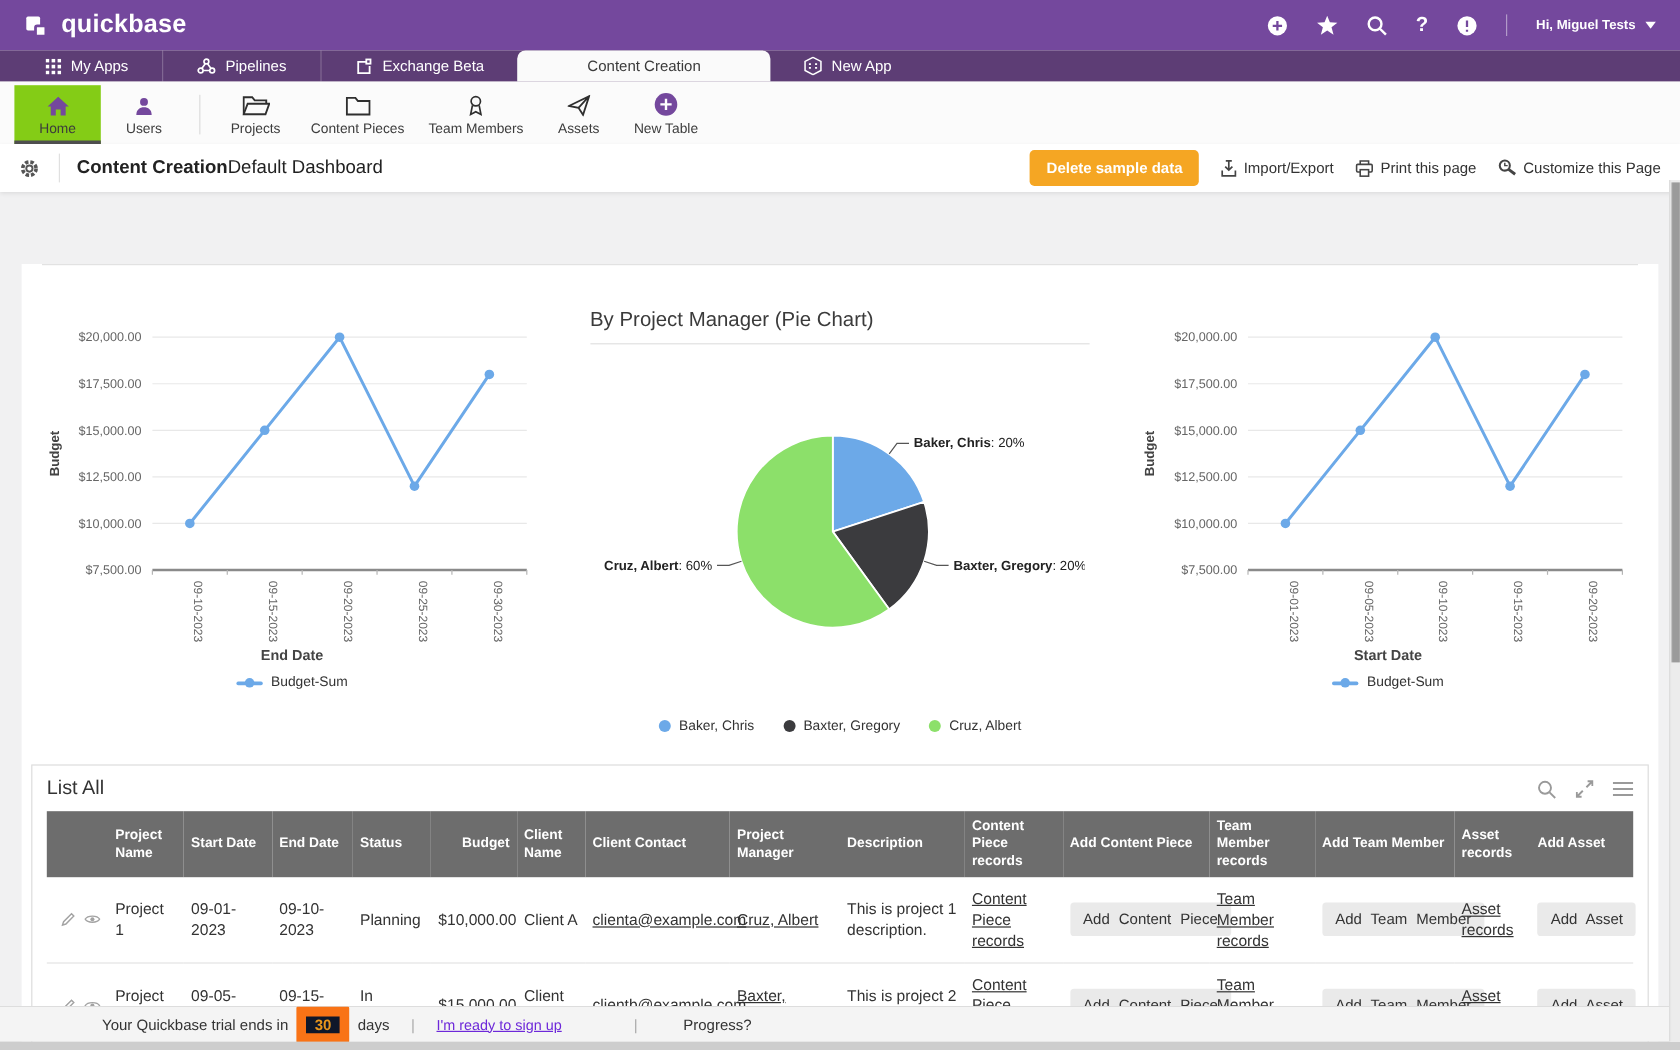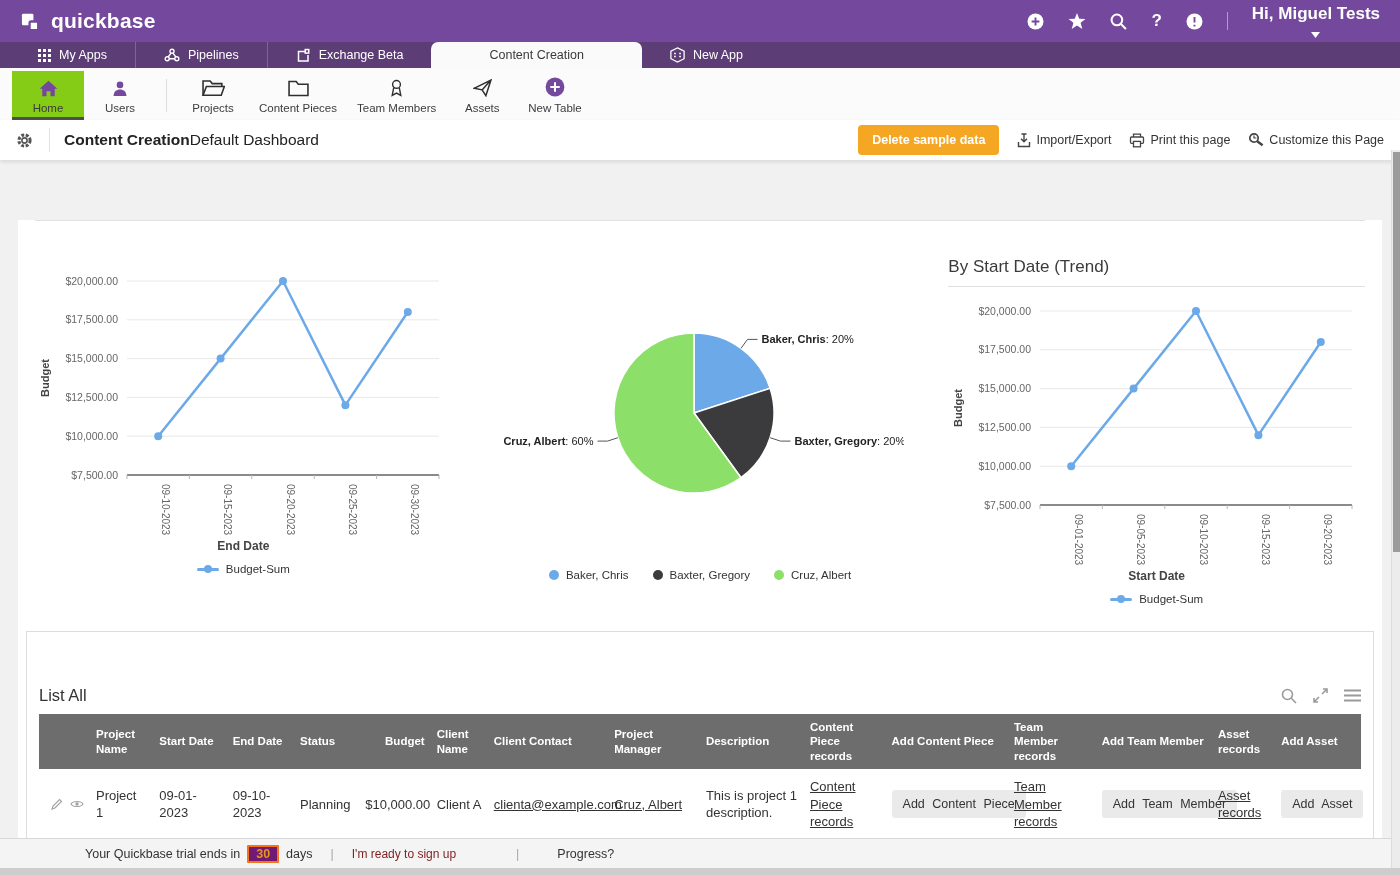--- a/index.html
+++ b/index.html
@@ -7,21 +7,21 @@
   body { font-family:"Liberation Sans", sans-serif; background:#f1f1f2; position:relative; color:#333; }
   svg { display:block; }
 
   
   .topbar { height:42px; background:#74489d; display:flex; align-items:center; padding:0 20px; color:#fff; }
   .logo { display:flex; align-items:center; gap:8px; font-size:21px; font-weight:bold; letter-spacing:.2px; }
   .topbar-right { margin-left:auto; display:flex; align-items:center; gap:24px; }
   .tb-icon { color:#fff; display:flex; align-items:center; cursor:pointer; }
   .tb-help { font-size:17px; font-weight:bold; }
   .tb-divider { width:1px; height:18px; background:rgba(255,255,255,.45); }
-  .user-menu { display:flex; align-items:center; gap:8px; font-size:17px; font-weight:bold; cursor:pointer;flex-direction:column; }
+  .user-menu { display:flex; align-items:center; gap:8px; font-size:11px; font-weight:bold; cursor:pointer; }
 
   
   .tabbar { height:26px; background:#5d3d75; display:flex; align-items:flex-end; padding-left:10px; }
   .tab { height:26px; display:flex; align-items:center; gap:8px; padding:0 28px; color:#fff; font-size:12.5px; cursor:pointer; position:relative; }
   .tab + .tab { border-left:1px solid rgba(255,255,255,.22); }
   .tab.active { background:#fafafa; color:#3a3a3a; border-radius:7px 7px 0 0; padding:0 58px; border-left:none; }
   .tab.active + .tab { border-left:none; }
 
   
   .toolbar { background:#fbfbfb; height:52px; display:flex; align-items:stretch; padding:3px 12px 0; }
@@ -55,38 +55,38 @@
   .chart-body { margin-top:6px; }
   .chart-xlabel { text-align:center; font-size:12px; font-weight:bold; color:#444; margin-top:-6px; }
   .chart-legend { display:flex; justify-content:center; align-items:flex-end; gap:24px; margin-top:10px; font-size:11.5px; color:#333; }
   .legend-item { display:flex; align-items:center; gap:7px; cursor:pointer; }
   .legend-line { position:relative; width:22px; height:3px; background:#6ca9e8; border-radius:2px; }
   .legend-line::after { content:""; position:absolute; left:7px; top:-2.5px; width:8px; height:8px; border-radius:50%; background:#6ca9e8; }
   .legend-dot { width:10px; height:10px; border-radius:50%; }
 
   
   .list-card { margin:26px 8px 0; border:1px solid #ddd; background:#fff; padding:10px 12px 24px; }
-  .list-head { display:flex; align-items:center;margin-top:44px; }
+  .list-head { display:flex; align-items:center; }
   .list-title { font-size:16.5px; color:#333; }
   .list-tools { margin-left:auto; display:flex; align-items:center; gap:16px; color:#9a9a9a; }
   .list-tools > span { cursor:pointer; display:flex; }
   table { width:100%; border-collapse:collapse; margin-top:9px; font-size:13px; color:#333; table-layout:fixed; }
   thead th { background:#6d6d6d; color:#fff; font-size:11.5px; font-weight:600; text-align:left; padding:6px 6px; line-height:1.25; vertical-align:middle; }
   tbody td { border-bottom:1px solid #e3e3e3; padding:9px 6px; vertical-align:middle; line-height:1.35; }
   th.num, td.num { text-align:right; }
   .cell-link { color:#333; text-decoration:underline; cursor:pointer; }
   .tbl-btn { background:#eaeaea; border:none; border-radius:3px; padding:7px 11px; font-size:12.5px; color:#333; white-space:nowrap; word-spacing:4px; cursor:pointer; font-family:inherit; }
   .row-icons { display:flex; gap:7px; align-items:center; padding-left:6px; }
   .row-icons span { cursor:pointer; display:flex; }
 
   
   .trial { position:fixed; left:0; bottom:7px; width:1400px; height:30px; background:#f4f4f4; border-top:1px solid #d8d8d8; display:flex; align-items:center; font-size:12.5px; color:#333; z-index:6; padding-left:85px; }
-  .days-box { border:2px solid #f97316; color:#e8951c; background:#701a75; font-weight:bold; padding:0 7px; margin:0 7px; border-radius:1px; }
+  .days-box { border:8px solid #f97316; color:#e8951c; background:#0f172a; font-weight:bold; padding:0 7px; margin:0 7px; border-radius:1px; }
   .trial-sep { color:#aaa; margin:0 18px; }
-  .signup { color:#7f1d1d; font-size:12px; cursor:pointer; }
+  .signup { color:#6d28d9; font-size:12px; cursor:pointer;text-decoration:underline; }
   .questions { color:#333; cursor:pointer; margin-left:20px; }
   .bottom-strip { position:fixed; left:0; bottom:0; width:1400px; height:7px; background:#cdcdcd; z-index:7; }
   .scroll-track { position:fixed; right:0; top:150px; bottom:7px; width:9px; background:#ececec; border-left:1px solid #ddd; z-index:8; }
   .scroll-thumb { position:absolute; top:2px; left:1px; width:7px; height:400px; background:#9b9b9b; }
 </style>
 </head>
 <body>
 
 <div class="topbar">
   <div class="logo">
@@ -338,20 +338,21 @@
         <div class="chart-xlabel">End Date</div>
         <div class="chart-legend">
           <span class="legend-item">
             <span class="legend-line"></span>
             <span>Budget-Sum</span>
           </span>
         </div>
       </div>
 
       <div class="chart-section">
+        <div class="chart-title">By Project Manager (Pie Chart)</div>
         <div class="chart-body" id="chart1">
             <svg width="412" height="296" viewBox="0 0 412 296" style="font-family:inherit">
               <path d="M202,150 L202.0,70.0 A80,80 0 0 1 278.1,125.3 Z" fill="#6ca9e8" stroke="#fff" stroke-width="1.5"></path>
               <polyline points="249.0,85.3 255.5,76.4 265.5,76.4" fill="none" stroke="#555" stroke-width="1"></polyline>
               <text x="269.5" y="79.9" text-anchor="start" font-size="11" fill="#222"><tspan font-weight="bold">Baker, Chris</tspan><tspan>: 20%</tspan></text>
               <path d="M202,150 L278.1,125.3 A80,80 0 0 1 249.0,214.7 Z" fill="#3b3b3e" stroke="#fff" stroke-width="1.5"></path>
               <polyline points="278.1,174.7 288.5,178.1 298.5,178.1" fill="none" stroke="#555" stroke-width="1"></polyline>
               <text x="302.5" y="181.6" text-anchor="start" font-size="11" fill="#222"><tspan font-weight="bold">Baxter, Gregory</tspan><tspan>: 20%</tspan></text>
               <path d="M202,150 L249.0,214.7 A80,80 0 1 1 202.0,70.0 Z" fill="#8ce06a" stroke="#fff" stroke-width="1.5"></path>
               <polyline points="125.9,174.7 115.5,178.1 105.5,178.1" fill="none" stroke="#555" stroke-width="1"></polyline>
@@ -368,21 +369,20 @@
               <span>Baxter, Gregory</span>
             </span>
             <span class="legend-item">
               <span class="legend-dot" style="background: rgb(140, 224, 106);"></span>
               <span>Cruz, Albert</span>
             </span>
           </div>
       </div>
 
       <div class="chart-section">
-        <div class="chart-title">By Start Date (Trend)</div>
         <div class="chart-body" id="chart2">
             <svg width="412" height="282" viewBox="0 0 412 282" style="font-family:inherit">
               <text x="83" y="215.5" text-anchor="end" font-size="10.5" fill="#666">$7,500.00</text>
               <line x1="92" y1="173.2" x2="404" y2="173.2" stroke="#e8e8e8" stroke-width="1"></line>
               <text x="83" y="176.7" text-anchor="end" font-size="10.5" fill="#666">$10,000.00</text>
               <line x1="92" y1="134.39999999999998" x2="404" y2="134.39999999999998" stroke="#e8e8e8" stroke-width="1"></line>
               <text x="83" y="137.89999999999998" text-anchor="end" font-size="10.5" fill="#666">$12,500.00</text>
               <line x1="92" y1="95.60000000000001" x2="404" y2="95.60000000000001" stroke="#e8e8e8" stroke-width="1"></line>
               <text x="83" y="99.10000000000001" text-anchor="end" font-size="10.5" fill="#666">$15,000.00</text>
               <line x1="92" y1="56.79999999999998" x2="404" y2="56.79999999999998" stroke="#e8e8e8" stroke-width="1"></line>

